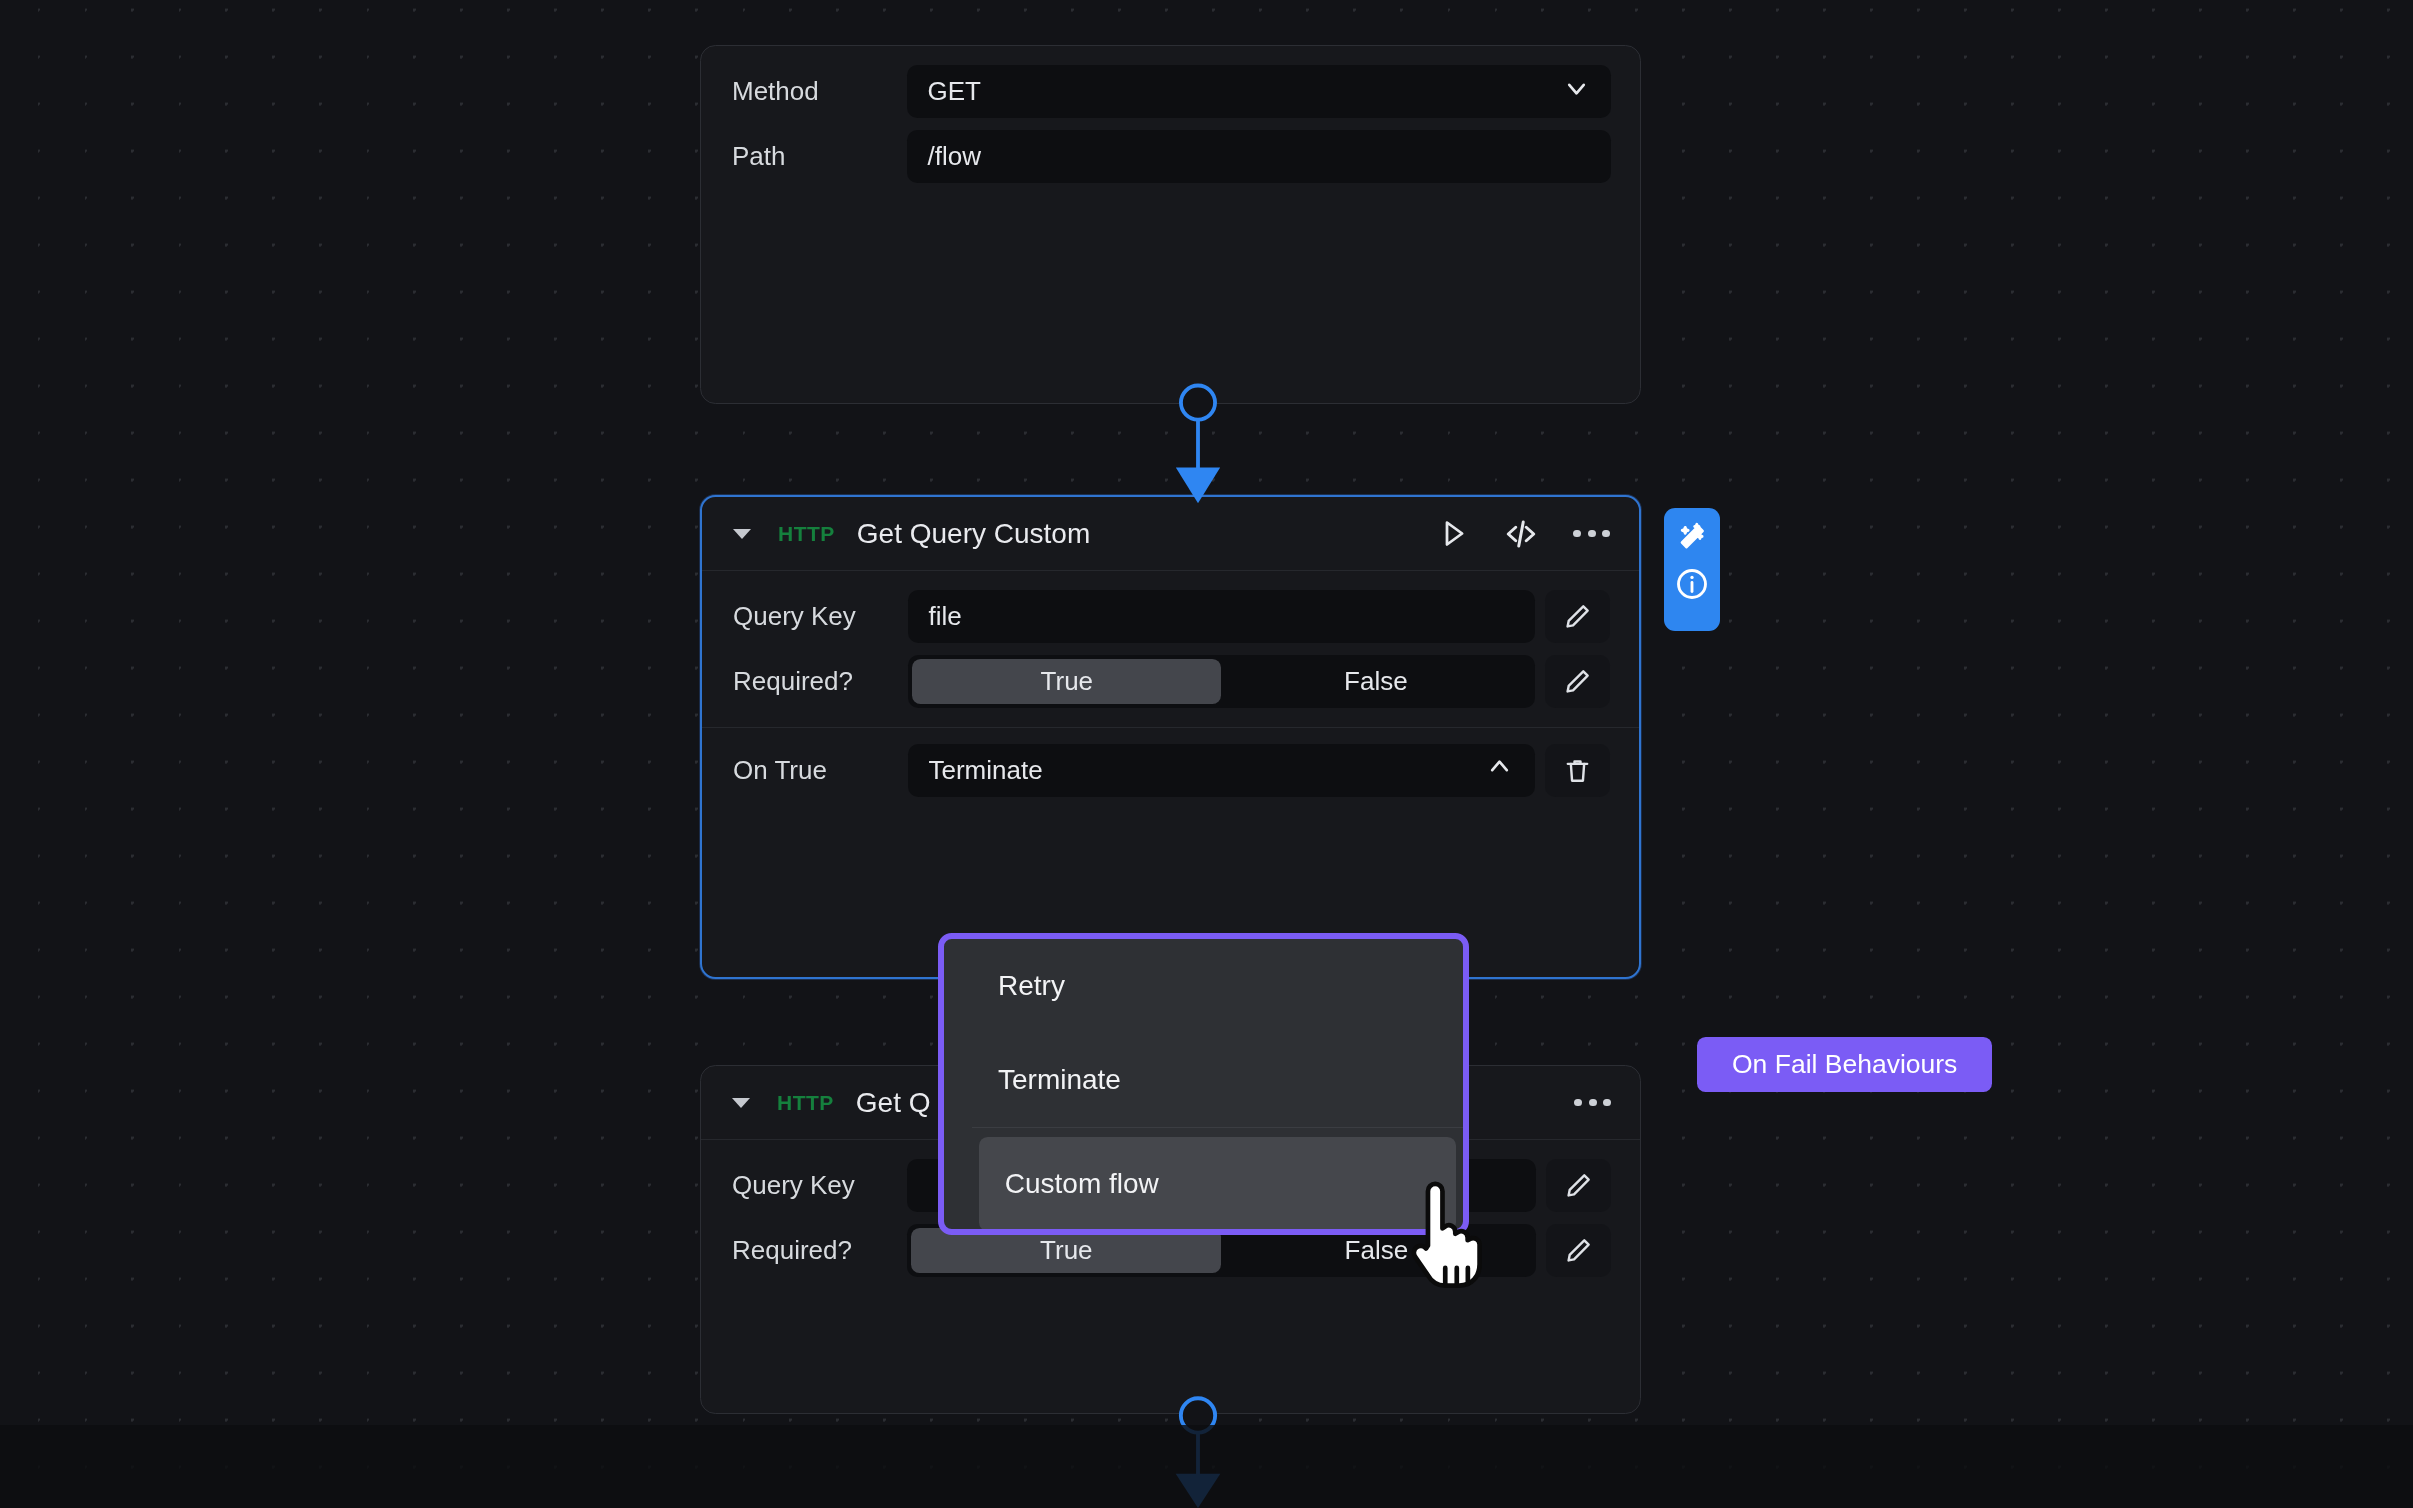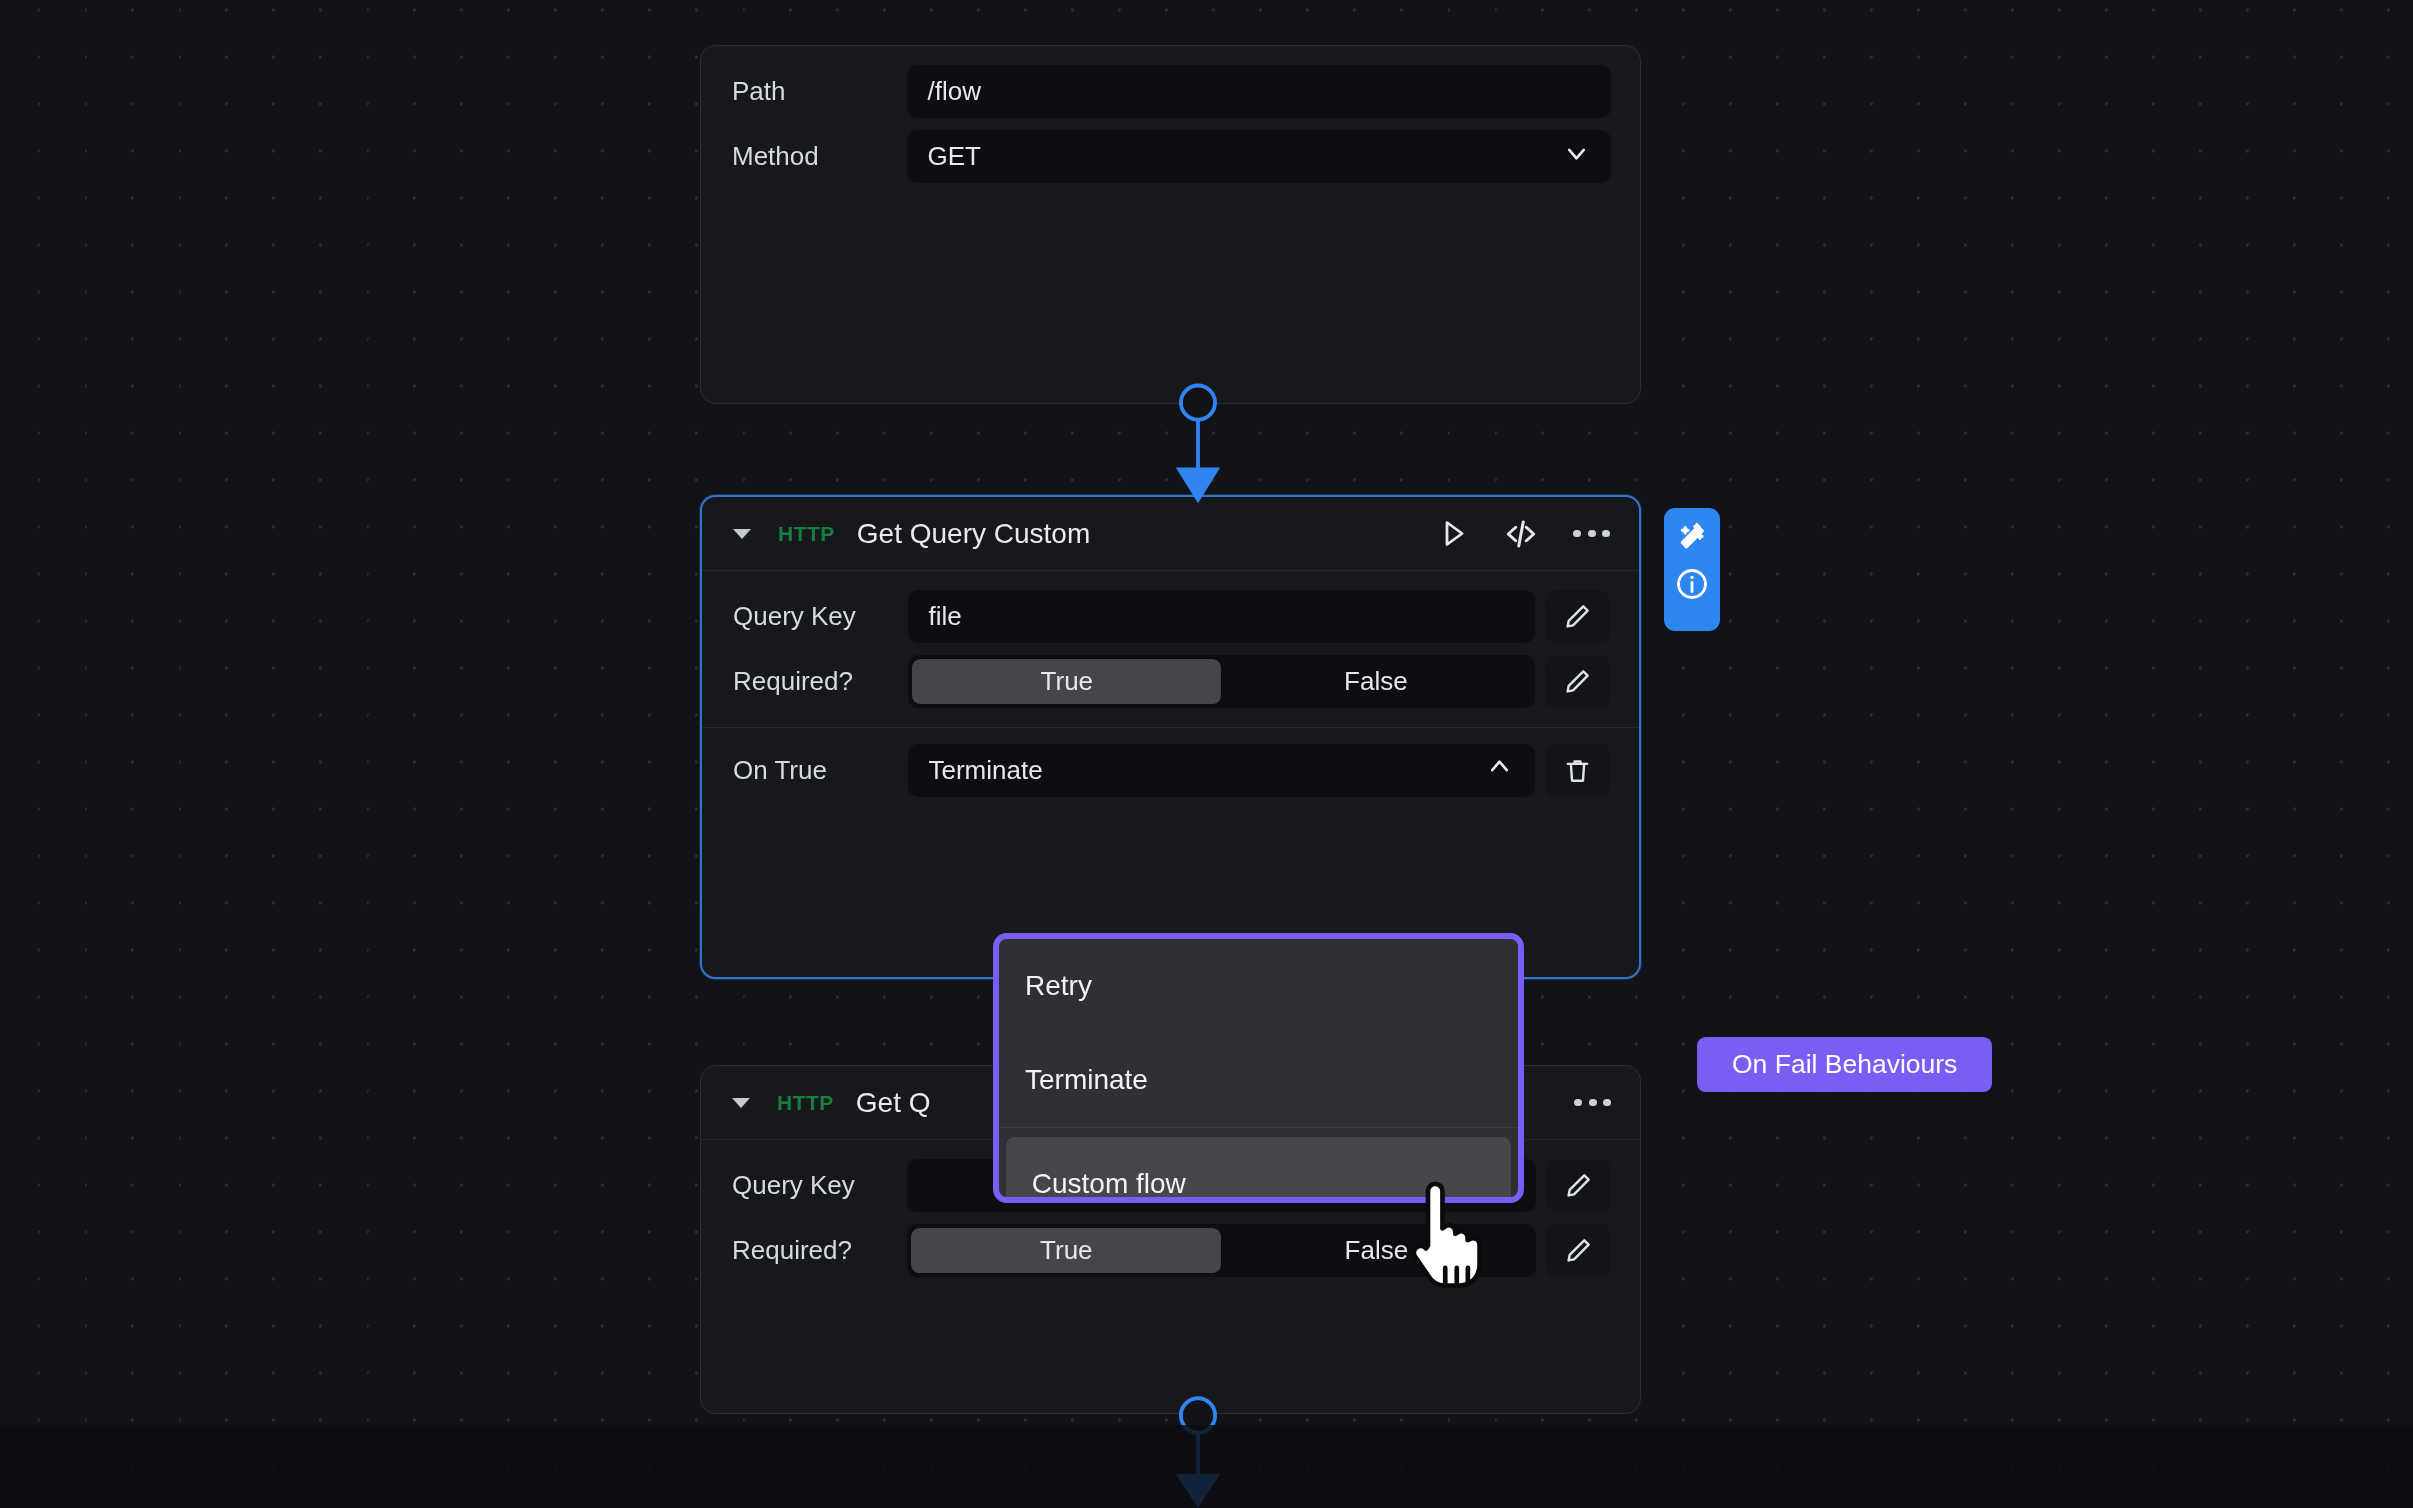--- a/index.html
+++ b/index.html
@@ -155,33 +155,33 @@
   .cursor { position: absolute; z-index: 60; pointer-events: none; }
 </style>
 </head>
 <body>
 
 <div id="canvas">
 
   <div class="node" style="left:700px; top:45px; width:941px; height:359px;">
     <div class="node-body">
       <div class="row">
-        <span class="row-label">Path</span>
-        <span class="field">/flow</span>
-      </div>
-      <div class="row">
         <span class="row-label">Method</span>
         <span class="field with-chev">
           <span>GET</span>
           <span>
             <svg viewBox="0 0 24 24" width="29" height="29" fill="none" stroke="#e6e8ec" stroke-width="2.2" stroke-linecap="round" stroke-linejoin="round">
                 <path d="M6 9 l6 7 l6 -7"></path>
               </svg>
           </span>
         </span>
+      </div>
+      <div class="row">
+        <span class="row-label">Path</span>
+        <span class="field">/flow</span>
       </div>
     </div>
   </div>
 
   <svg class="conn" style="left:1138px; top:377px; width:120px; height:128px;" viewBox="0 0 140 150" width="120" height="128">
     <circle cx="70" cy="30" r="20" fill="#121317" stroke="#2f86f2" stroke-width="4.5"></circle>
     <line x1="70" y1="50" x2="70" y2="115" stroke="#2f86f2" stroke-width="4.5"></line>
     <polygon points="44,106 96,106 70,148" fill="#2f86f2"></polygon>
   </svg>
 
@@ -309,21 +309,21 @@
   </div>
 
   <svg class="conn" style="left:1138px; top:1388px; width:120px; height:120px;" viewBox="0 0 140 140" width="120" height="120">
     <circle cx="70" cy="32" r="20" fill="#121317" stroke="#2f86f2" stroke-width="4.5"></circle>
     <line x1="70" y1="52" x2="70" y2="110" stroke="#2f86f2" stroke-width="4.5"></line>
     <polygon points="44,100 96,100 70,140" fill="#2f86f2"></polygon>
   </svg>
 
   <div class="bottom-shade"></div>
 
-  <div class="dropdown" style="left:993px; top:933px; width:531px; height:270px;">
+  <div class="dropdown" style="left:938px; top:933px; width:531px; height:302px;padding-left:28px;">
     <div class="dd-item" style="height:94px;">Retry</div>
     <div class="dd-item" style="height:94px;">Terminate</div>
     <div class="dd-sep"></div>
     <div class="dd-item highlight" style="height:94px; margin-top:8.6px;">Custom flow</div>
   </div>
 
   <div class="badge" style="left:1697px; top:1037px;">
     <span>On Fail Behaviours</span>
   </div>
 

